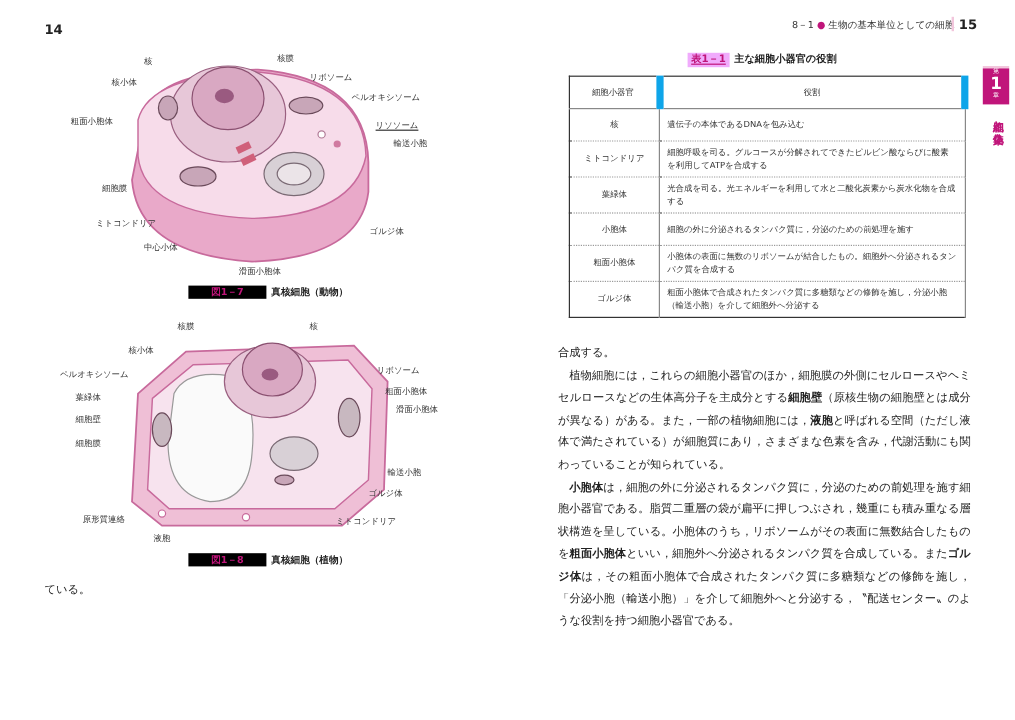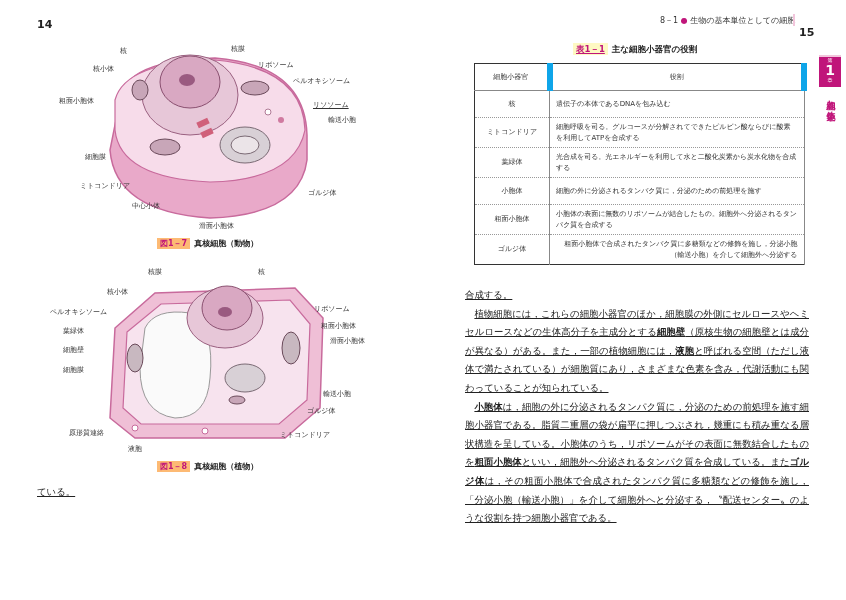--- a/index.html
+++ b/index.html
@@ -7,33 +7,33 @@
   .page-num{position:absolute;font-family:"DejaVu Sans","Liberation Sans",sans-serif;font-weight:bold;font-size:11px;color:#222;}
   .running-head{position:absolute;top:15px;left:660px;font-family:"DejaVu Sans","Liberation Sans",sans-serif;font-size:8px;color:#333;}
   .running-head .dot{color:#c0157a;}
   .rh-bar{position:absolute;top:14px;left:793px;width:2px;height:12px;background:#f2c6dc;}
   .chapter-tab{position:absolute;left:819px;top:57px;width:22px;height:30px;background:#c0157a;color:#fff;font-family:"DejaVu Sans","Liberation Sans",sans-serif;text-align:center;}
   .chapter-tab .small{font-size:5px;display:block;line-height:7px;}
   .chapter-tab .big{font-size:14px;font-weight:bold;display:block;line-height:13px;}
   .chapter-tab-top{position:absolute;left:819px;top:55px;width:22px;height:2px;background:#f2c6dc;}
   .chapter-title{position:absolute;left:824px;top:94px;width:12px;font-family:"DejaVu Sans","Liberation Sans",sans-serif;font-weight:bold;font-size:9px;color:#c0157a;line-height:11px;writing-mode:vertical-rl;}
   .fig-label{position:absolute;font-family:"DejaVu Sans","Liberation Sans",sans-serif;font-size:8px;font-weight:bold;color:#222;}
-  .fig-label .tag{background:#fdba74;color:#c0157a;padding:1px 3px;margin-right:4px;}
+  .fig-label .tag{background:#000000;color:#c0157a;padding:1px 19px;margin-right:4px;}
   .anno{position:absolute;font-family:"DejaVu Sans","Liberation Sans",sans-serif;font-size:7px;color:#333;white-space:nowrap;}
   svg.fig{position:absolute;}
   .table-caption{position:absolute;top:44px;left:573px;font-family:"DejaVu Sans","Liberation Sans",sans-serif;font-size:8.5px;font-weight:bold;color:#222;}
-  .table-caption .tag{background:#fef9c3;color:#c0157a;padding:1px 3px;margin-right:4px;text-decoration:underline;}
+  .table-caption .tag{background:#f0abfc;color:#c0157a;padding:1px 3px;margin-right:4px;text-decoration:underline;}
   table.org{position:absolute;top:63px;left:474px;width:333px;border-collapse:collapse;border:1.5px solid #333;font-family:"DejaVu Sans","Liberation Sans",sans-serif;font-size:7px;color:#333;}
   table.org th{font-weight:normal;height:21px;border-bottom:1px solid #888;border-right:6px solid #0ea5e9;text-align:center;}
   table.org td{border-bottom:1px dotted #999;border-right:1px solid #888;padding:3px 6px;line-height:11px;vertical-align:middle;}
   table.org td.name{text-align:center;width:75px;}
   table.org tr{height:30px;}
   table.org tr.single{height:27px;}
   .body-text{position:absolute;font-size:9.4px;line-height:18.6px;color:#222;text-align:justify;}
-  .body-text p{text-indent:1em;text-decoration:underline;}
+  .body-text p{text-indent:1em;}
   .body-text p.noindent{text-indent:0;}
   .body-text b{font-family:"DejaVu Sans","Liberation Sans",sans-serif;font-weight:bold;}
 </style>
 </head>
 <body>
 
 <div class="page-num" style="top:18px;left:37px;">14</div>
 
 <svg class="fig" style="left:95px;top:40px;" width="220" height="180" viewBox="0 0 220 180">
   <path d="M25,60 Q30,20 120,18 Q210,25 212,95 L212,120 Q205,175 115,178 Q20,172 15,110 Z" fill="#e9a9c9" stroke="#c86a9c" stroke-width="1.5"></path>
@@ -55,21 +55,21 @@
 <span class="anno" style="left:231px;top:44px;">核膜</span>
 <span class="anno" style="left:93px;top:64px;">核小体</span>
 <span class="anno" style="left:258px;top:60px;">リボソーム</span>
 <span class="anno" style="left:293px;top:76px;">ペルオキシソーム</span>
 <span class="anno" style="left:313px;top:100px;text-decoration:underline;">リソソーム</span>
 <span class="anno" style="left:59px;top:96px;">粗面小胞体</span>
 <span class="anno" style="left:328px;top:115px;">輸送小胞</span>
 <span class="anno" style="left:85px;top:152px;">細胞膜</span>
 <span class="anno" style="left:80px;top:181px;">ミトコンドリア</span>
 <span class="anno" style="left:308px;top:188px;">ゴルジ体</span>
-<span class="anno" style="left:132px;top:201px;">中心小体</span>
+<span class="anno" style="left:120px;top:201px;">中心小体</span>
 <span class="anno" style="left:199px;top:221px;">滑面小胞体</span>
 
 <div class="fig-label" style="left:157px;top:238px;">
   <span class="tag">図1－7</span><span>真核細胞（動物）</span>
 </div>
 
 <svg class="fig" style="left:95px;top:268px;" width="230" height="180" viewBox="0 0 230 180">
   <path d="M20,60 L60,25 L200,20 L228,50 L225,140 L190,170 L40,170 L15,150 Z" fill="#efbfd6" stroke="#c86a9c" stroke-width="1.5"></path>
   <path d="M32,64 L66,36 L195,32 L215,56 L212,132 L184,156 L46,156 L28,140 Z" fill="#f7e3ee" stroke="#c86a9c" stroke-width="1.2"></path>
   <path d="M50,60 Q60,40 95,45 Q120,60 115,110 Q112,150 80,150 Q45,145 45,100 Z" fill="#fafafa" stroke="#999"></path>
@@ -106,21 +106,21 @@
 <div class="body-text" style="left:37px;top:483px;width:347px;">
   <p class="noindent">ている。</p>
 </div>
 
 <div class="running-head">
   <span>8－1</span>
   <span class="dot">●</span>
   <span>生物の基本単位としての細胞</span>
 </div>
 <div class="rh-bar"></div>
-<div class="page-num" style="top:14px;left:799px;margin-top:12px;">15</div>
+<div class="page-num" style="top:14px;left:799px;">15</div>
 
 <div class="chapter-tab-top"></div>
 <div class="chapter-tab">
   <span class="small">第</span>
   <span class="big">1</span>
   <span class="small">章</span>
 </div>
 <div class="chapter-title">細胞と染色体</div>
 
 <div class="table-caption">
@@ -148,21 +148,21 @@
   <tr class="single">
     <td class="name">小胞体</td>
     <td>細胞の外に分泌されるタンパク質に，分泌のための前処理を施す</td>
   </tr>
   <tr>
     <td class="name">粗面小胞体</td>
     <td>小胞体の表面に無数のリボソームが結合したもの。細胞外へ分泌されるタンパク質を合成する</td>
   </tr>
   <tr>
     <td class="name" style="border-bottom:none;">ゴルジ体</td>
-    <td style="border-bottom:none;text-align:right;">粗面小胞体で合成されたタンパク質に多糖類などの修飾を施し，分泌小胞（輸送小胞）を介して細胞外へ分泌する</td>
+    <td style="border-bottom:none;">粗面小胞体で合成されたタンパク質に多糖類などの修飾を施し，分泌小胞（輸送小胞）を介して細胞外へ分泌する</td>
   </tr>
 </tbody>
   </table>
 
 <div class="body-text" style="left:465px;top:286px;width:344px;">
   <p class="noindent">合成する。</p>
   <p><span>植物細胞には，これらの細胞小器官のほか，細胞膜の外側にセルロースやヘミセルロースなどの生体高分子を主成分とする</span><b>細胞壁</b><span>（原核生物の細胞壁とは成分が異なる）がある。また，一部の植物細胞には，</span><b>液胞</b><span>と呼ばれる空間（ただし液体で満たされている）が細胞質にあり，さまざまな色素を含み，代謝活動にも関わっていることが知られている。</span></p>
   <p><b>小胞体</b><span>は，細胞の外に分泌されるタンパク質に，分泌のための前処理を施す細胞小器官である。脂質二重層の袋が扁平に押しつぶされ，幾重にも積み重なる層状構造を呈している。小胞体のうち，リボソームがその表面に無数結合したものを</span><b>粗面小胞体</b><span>といい，細胞外へ分泌されるタンパク質を合成している。また</span><b>ゴルジ体</b><span>は，その粗面小胞体で合成されたタンパク質に多糖類などの修飾を施し，「分泌小胞（輸送小胞）」を介して細胞外へと分泌する，〝配送センター〟のような役割を持つ細胞小器官である。</span></p>
 </div>
 

